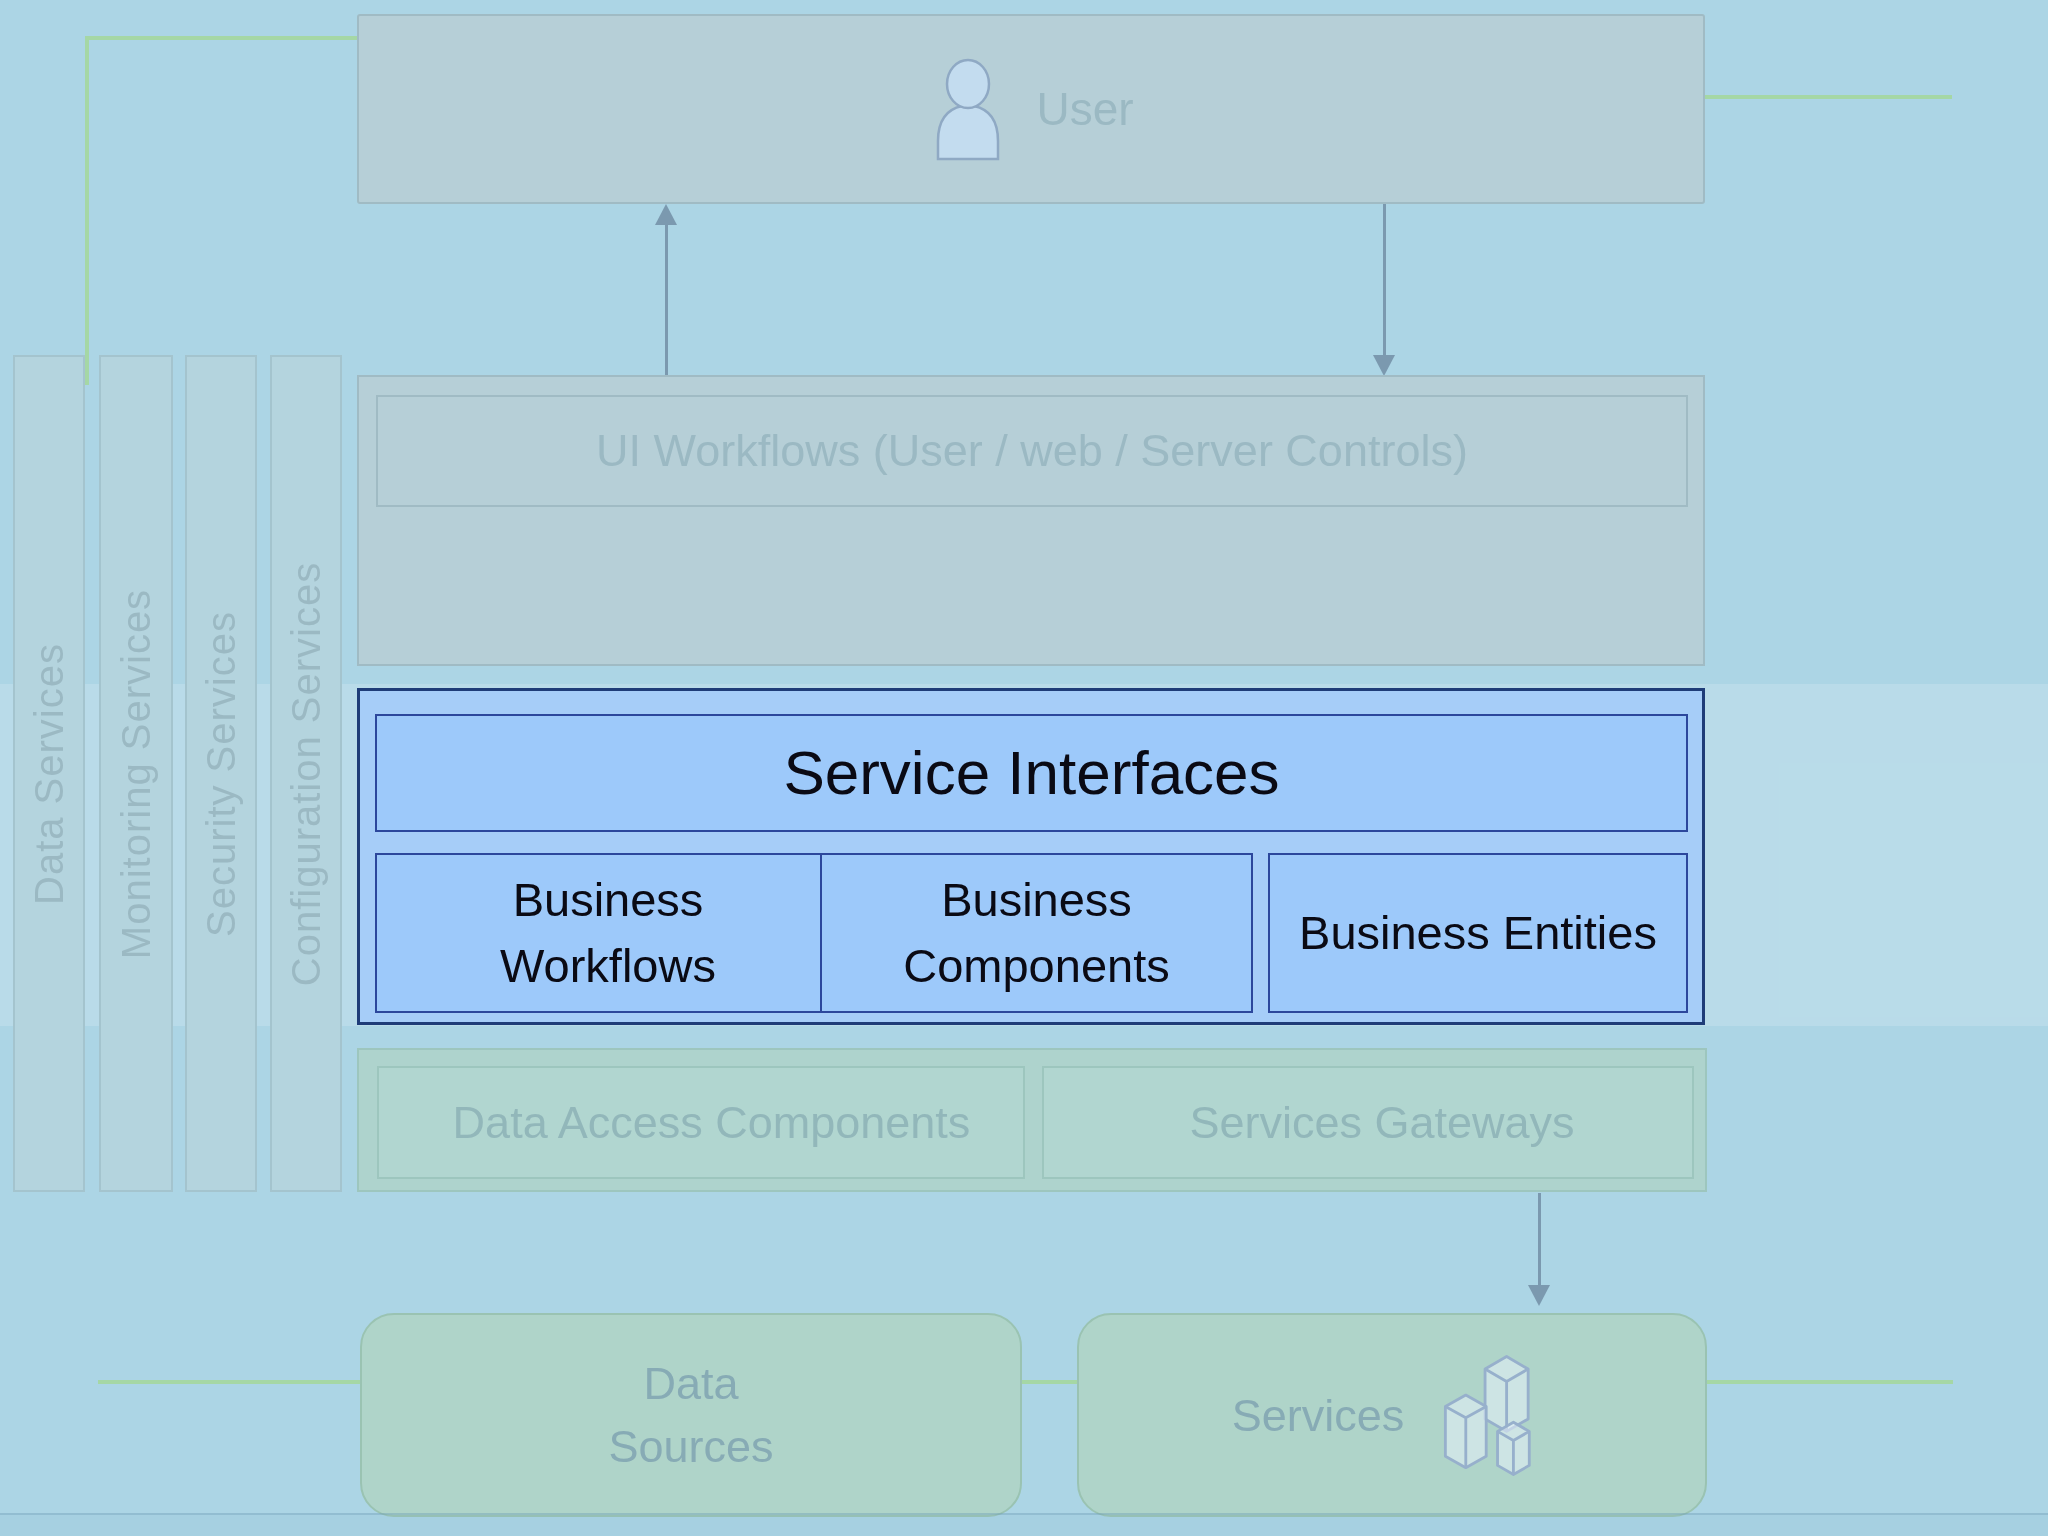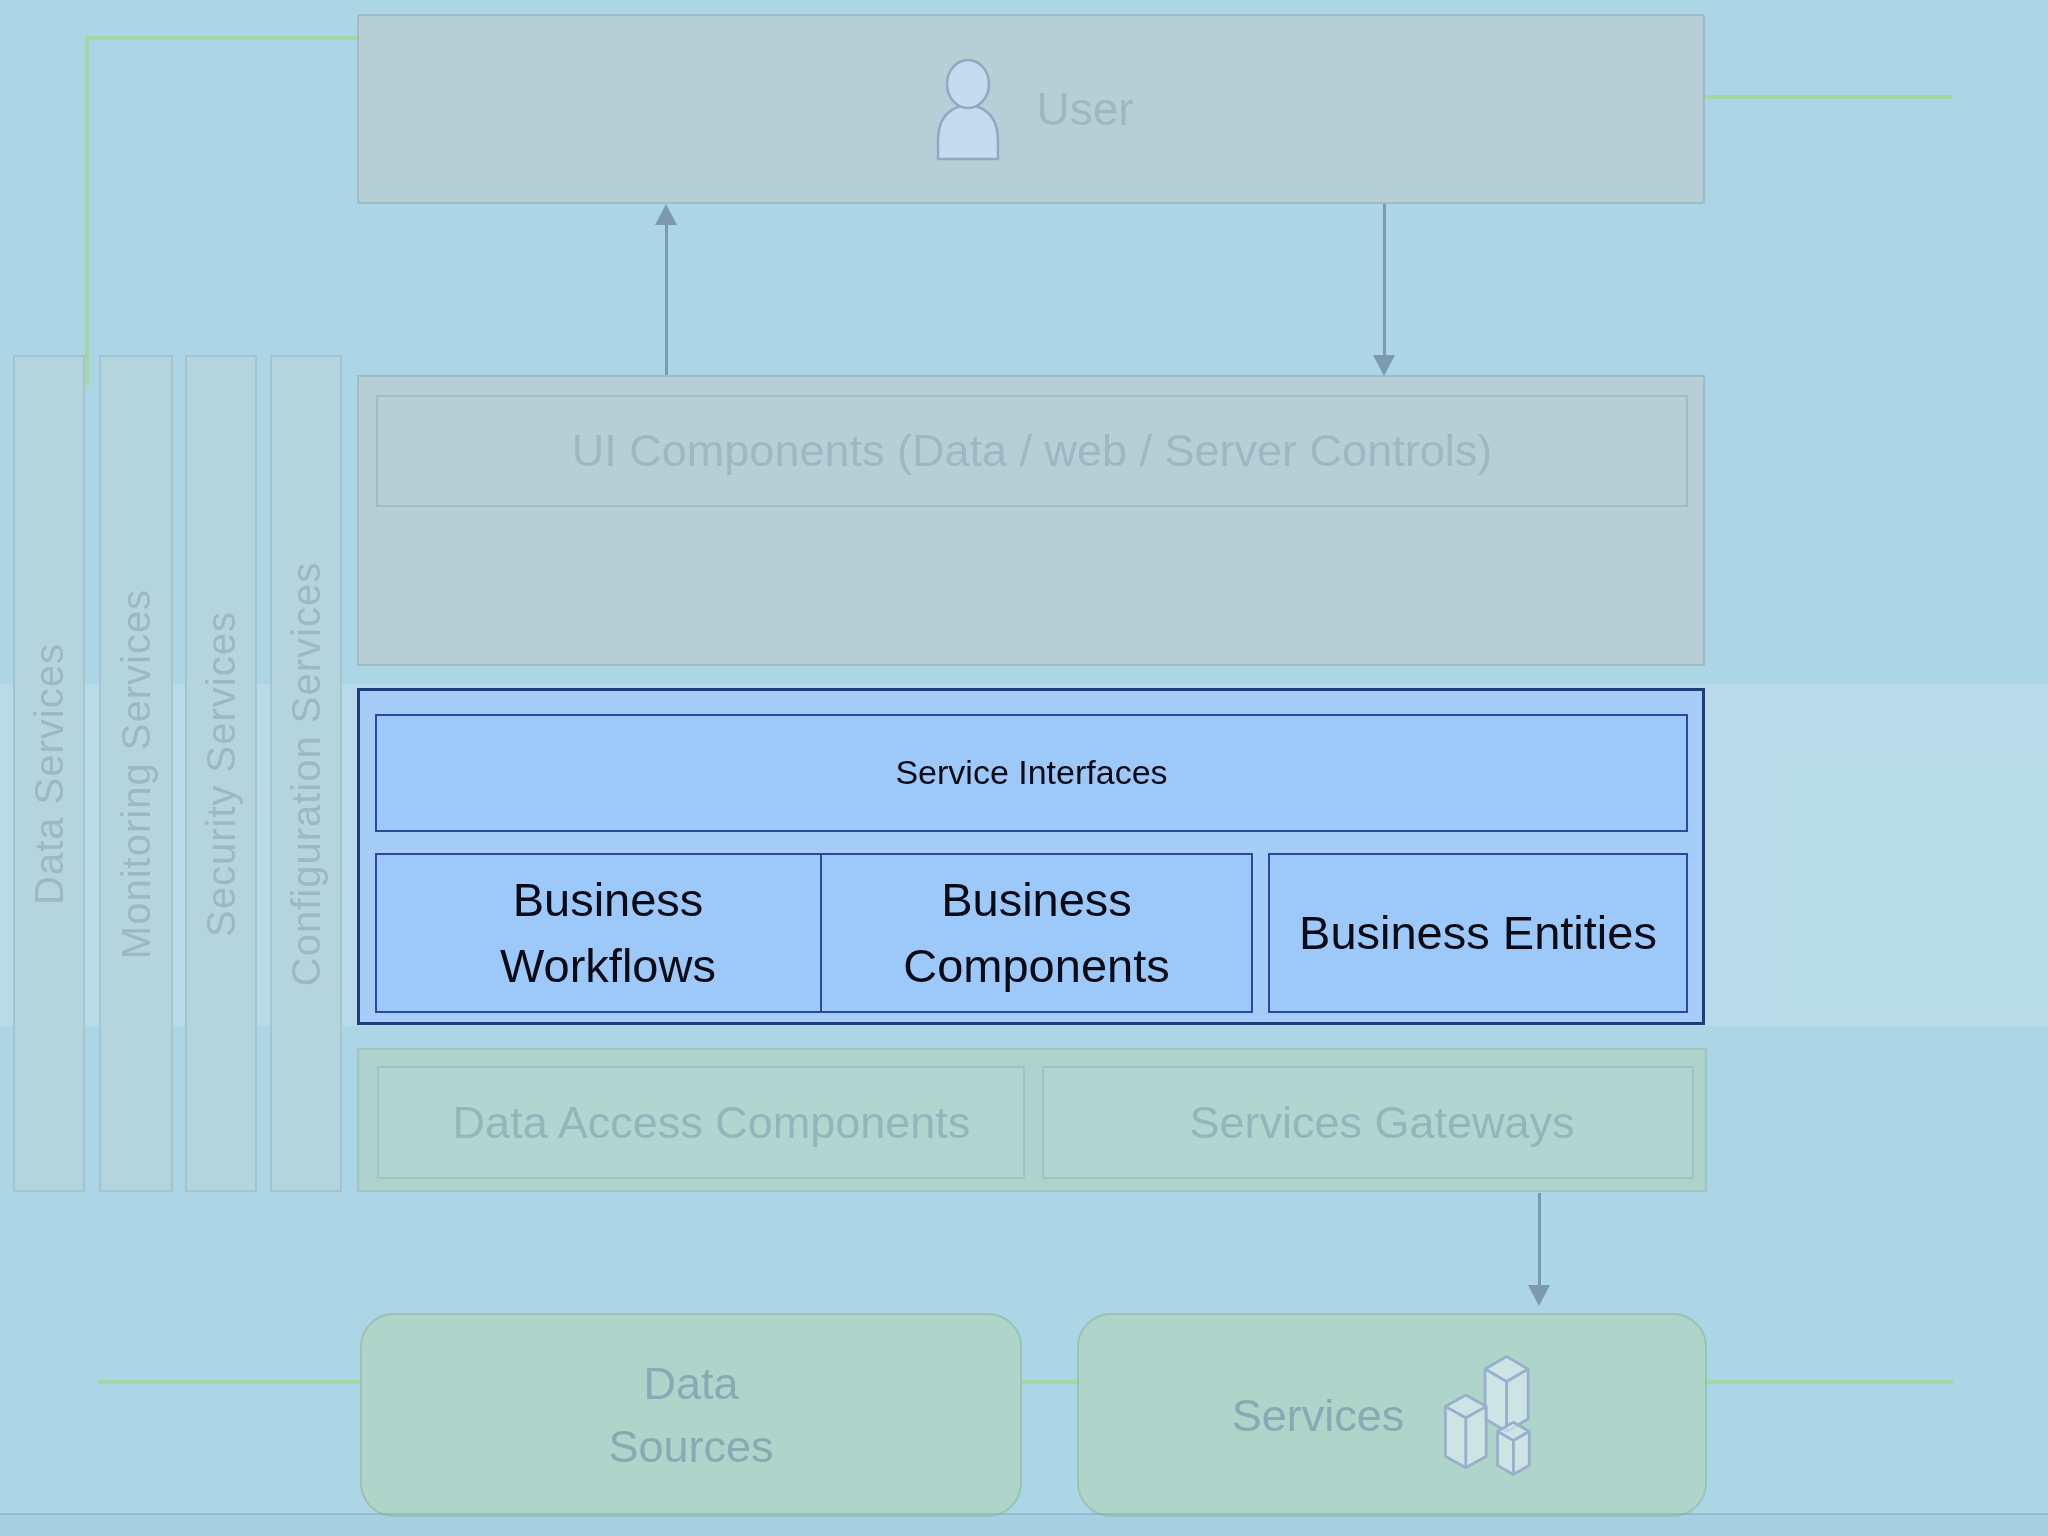--- a/index.html
+++ b/index.html
@@ -88,26 +88,26 @@
     <span class="muted-text" style="font-size:46px;">User</span>
   </div>
 
   <div class="abs head-up" style="left:655px; top:204px;"></div>
   <div class="abs shaft" style="left:665px; top:223px; height:152px;"></div>
   <div class="abs shaft" style="left:1383px; top:204px; height:152px;"></div>
   <div class="abs head-down" style="left:1373px; top:355px;"></div>
 
   <div class="abs muted-box" style="left:357px; top:375px; width:1348px; height:291px;"></div>
   <div class="abs muted-box center" style="left:376px; top:395px; width:1312px; height:112px;">
-    <span class="muted-text">UI Components (Data / web / Server Controls)</span>
+    <span class="muted-text">UI Workflows (User / web / Server Controls)</span>
   </div>
 
   <div class="abs hl-outer" style="left:357px; top:688px; width:1348px; height:337px;"></div>
   <div class="abs hl-inner center" style="left:375px; top:714px; width:1313px; height:118px;">
-    <span class="hl-text" style="font-size:34px; white-space:nowrap;">Service Interfaces</span>
+    <span class="hl-text" style="font-size:62px; white-space:nowrap;">Service Interfaces</span>
   </div>
   <div class="abs hl-inner center" style="left:375px; top:853px; width:466px; height:160px;">
     <span class="hl-text" style="max-width:280px;">Business Workflows</span>
   </div>
   <div class="abs hl-inner center" style="left:820px; top:853px; width:433px; height:160px;">
     <span class="hl-text" style="max-width:310px;">Business Components</span>
   </div>
   <div class="abs hl-inner center" style="left:1268px; top:853px; width:420px; height:160px;">
     <span class="hl-text" style="white-space:nowrap;">Business Entities</span>
   </div>

